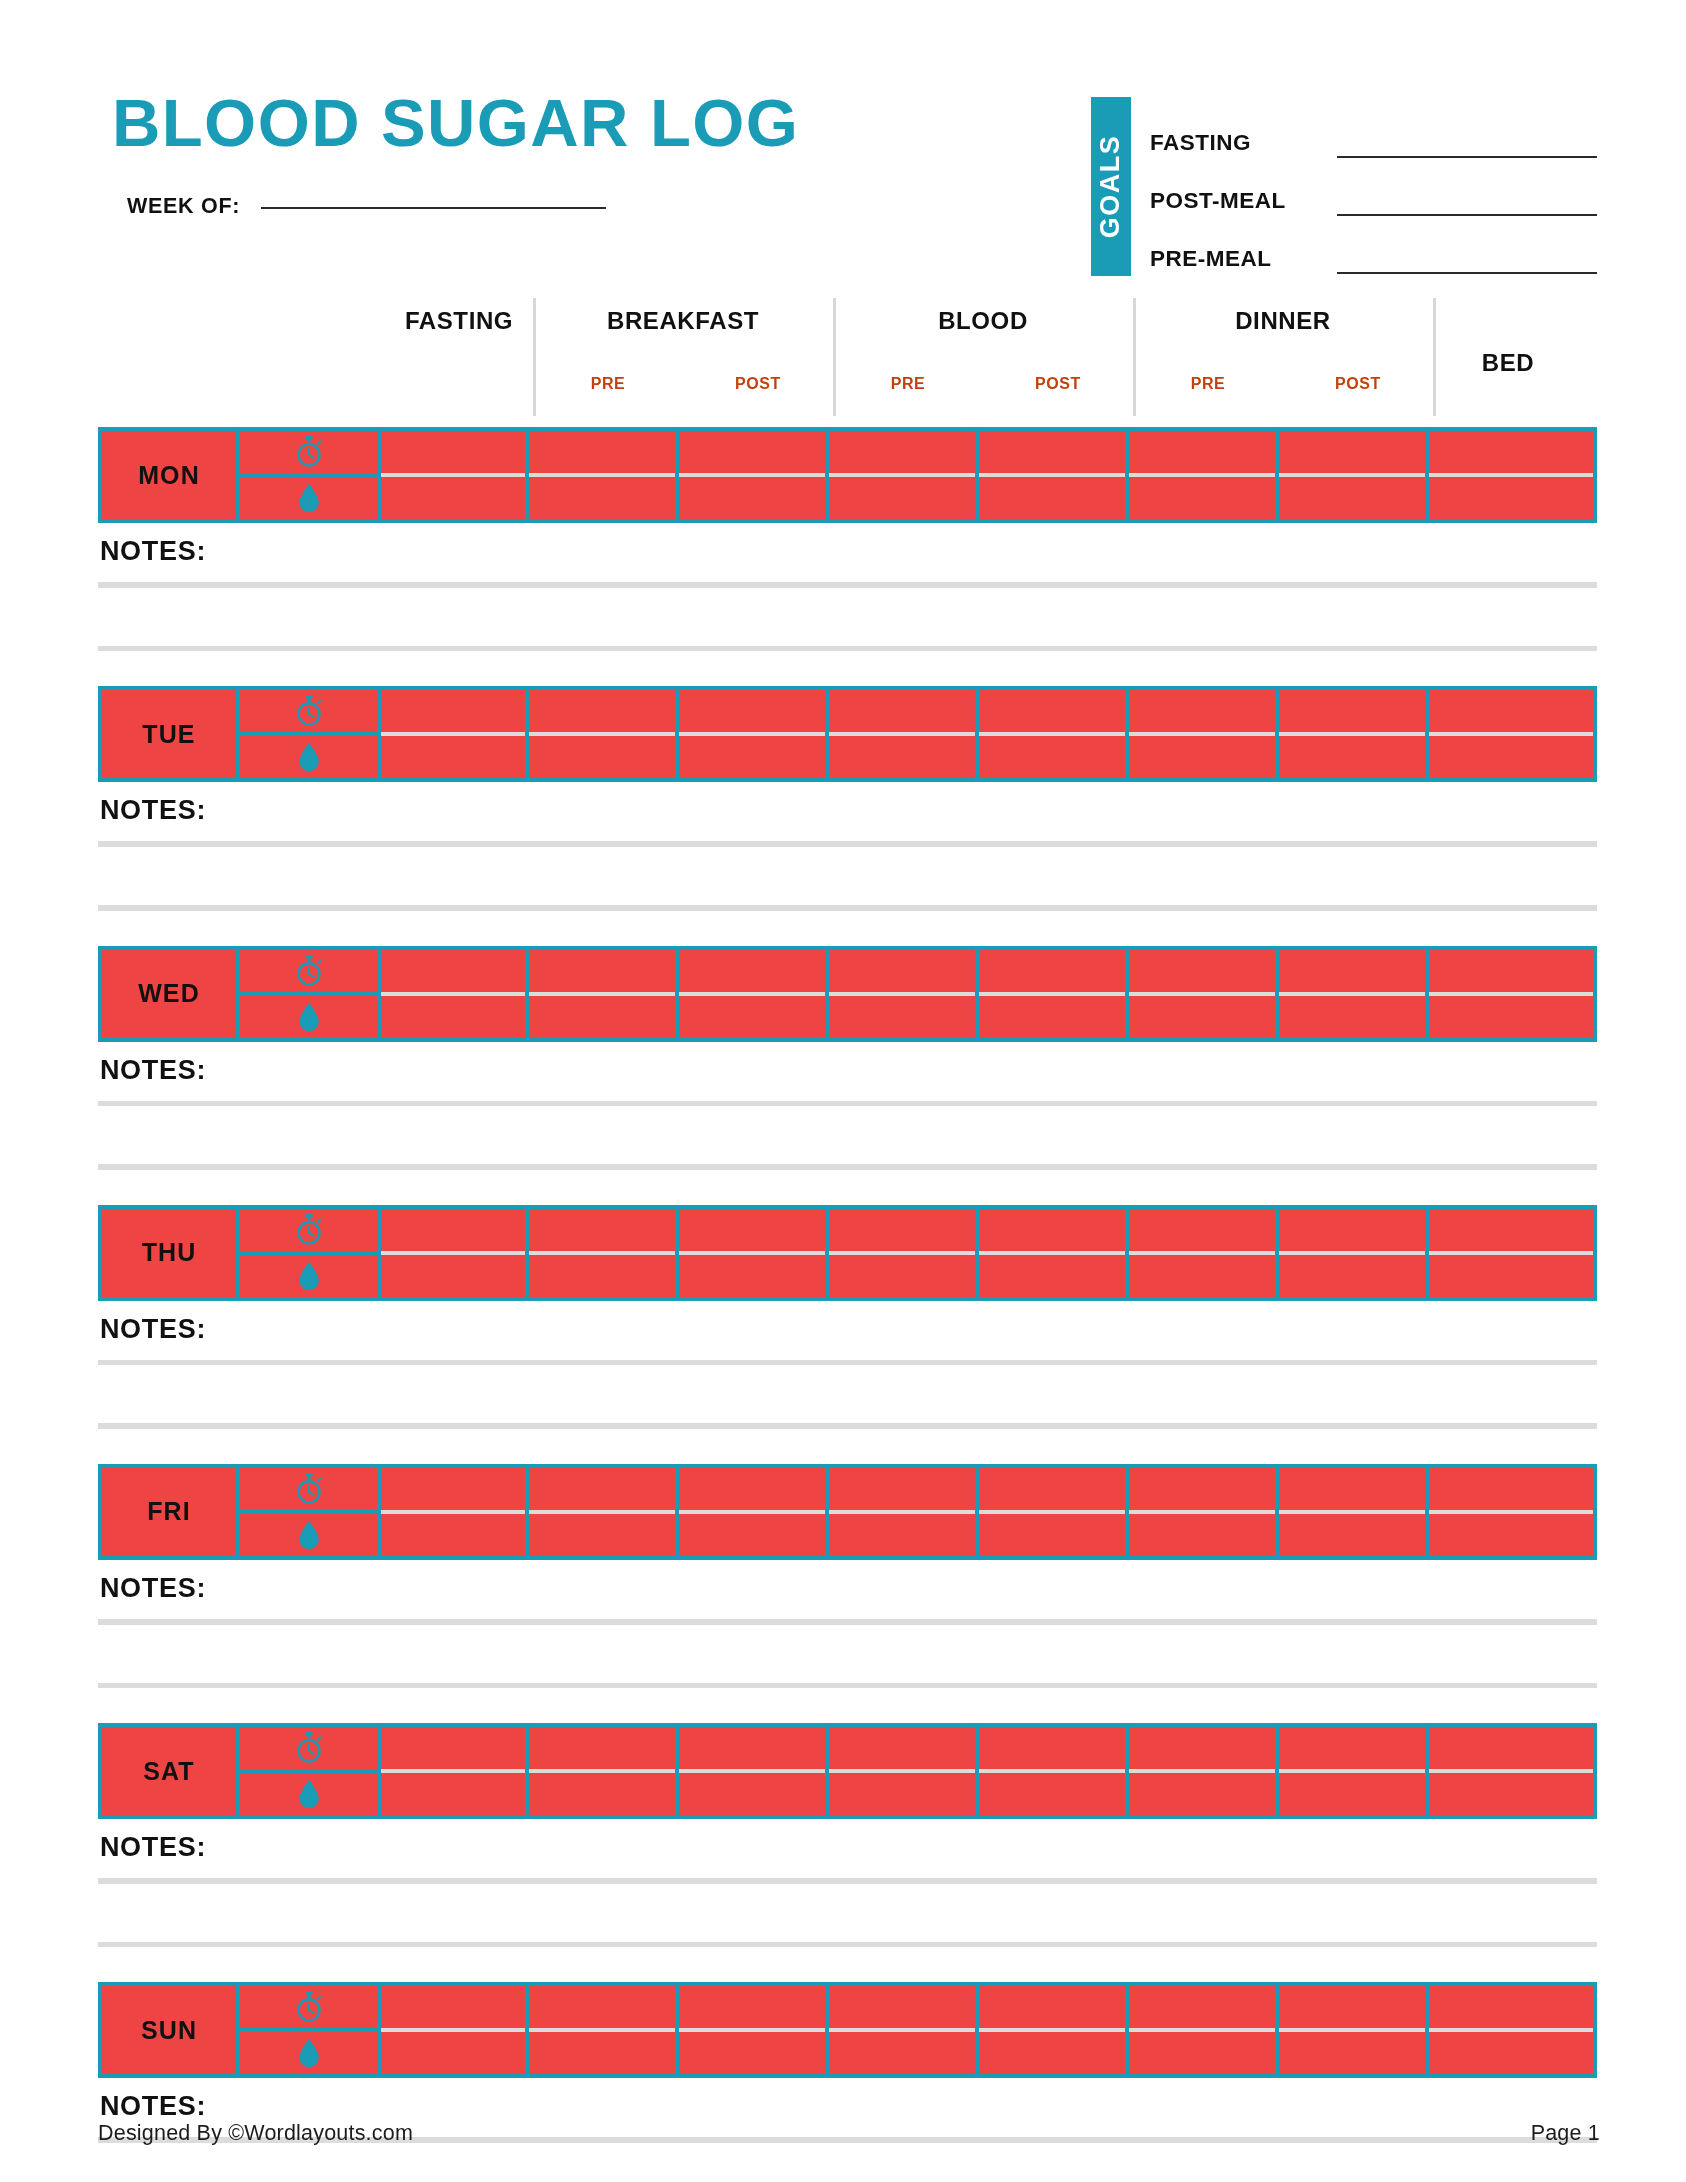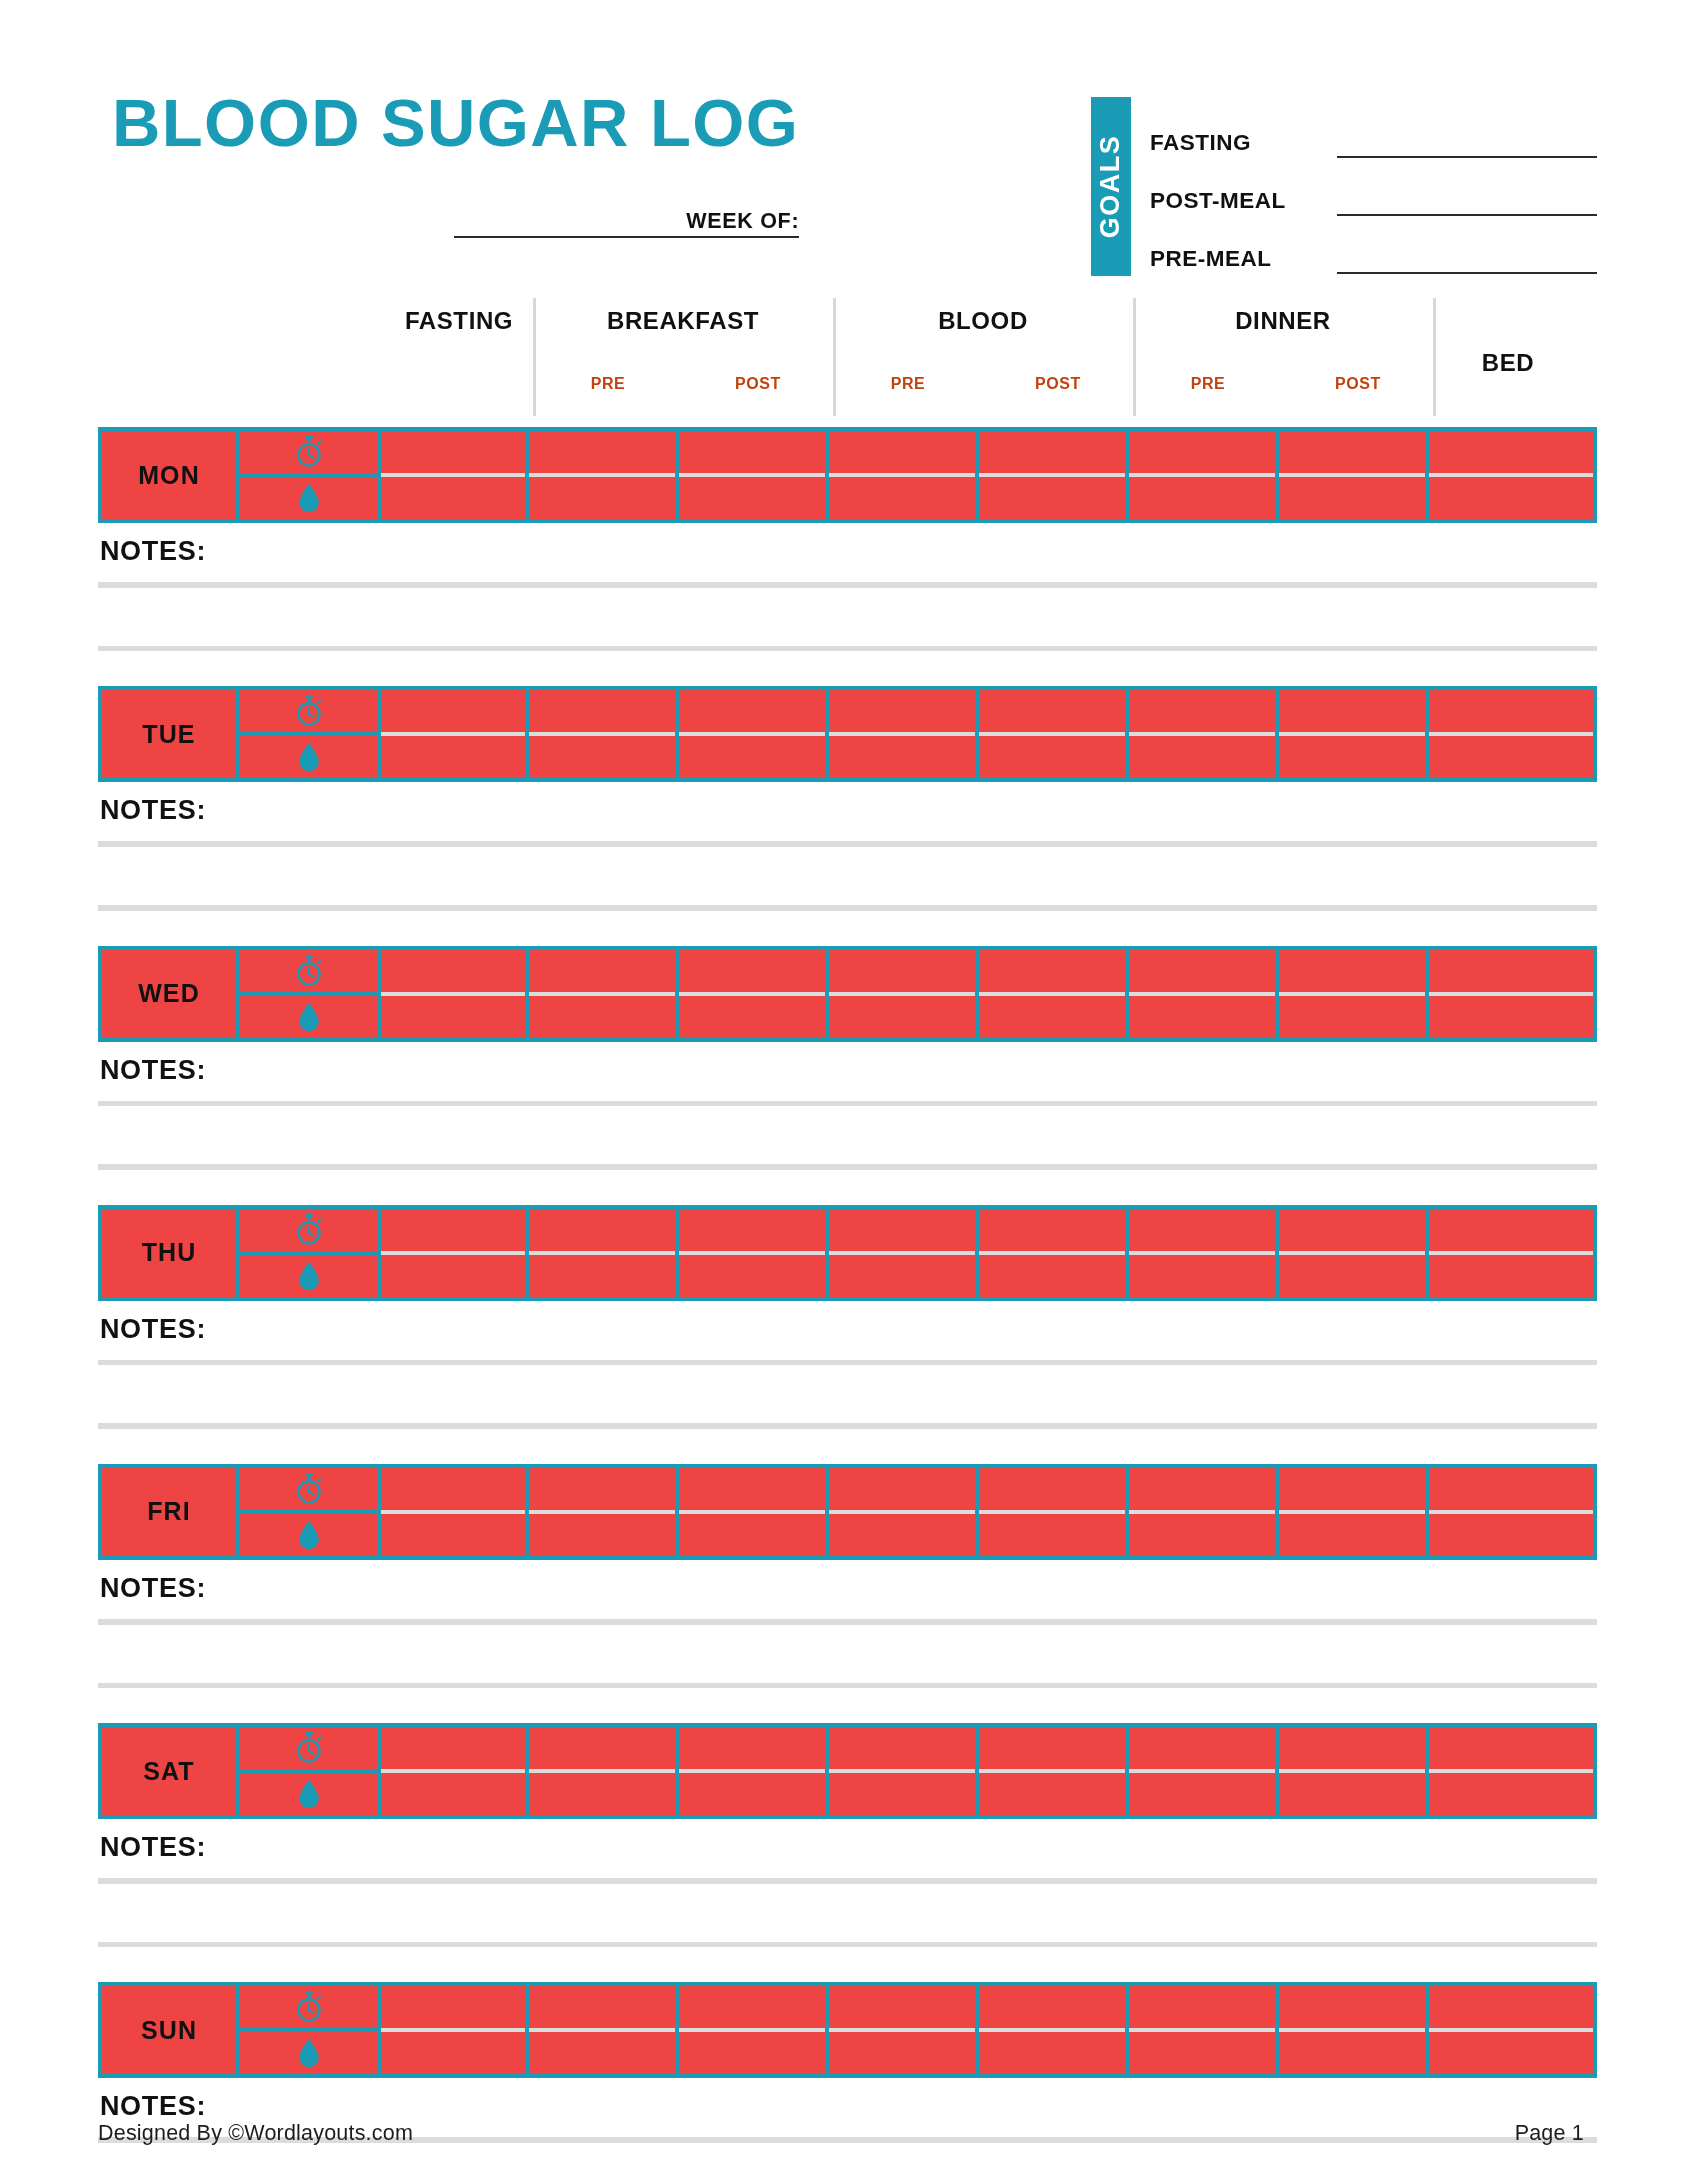--- a/index.html
+++ b/index.html
@@ -39,24 +39,23 @@
     font-size: 67px;
     font-weight: bold;
     letter-spacing: 1.4px;
     color: #1A9CB7;
     line-height: 1.02;
     white-space: nowrap;
   }
 
   .week-row {
     display: flex;
-    align-items: flex-end;
-    margin-top: 54px;
+    align-items: center;
+    margin-top: 39px;
     padding-left: 15px;
-    flex-direction: column;
   }
 
   .week-label {
     font-size: 21.5px;
     font-weight: bold;
     letter-spacing: 0.7px;
     color: #111111;
     line-height: 1;
     padding-bottom: 2.8px;
   }
@@ -267,21 +266,21 @@
   }
 
   .notes-line.second { margin-top: 58px; }
 
   .spacer { height: 35px; }
 
   
   .footer {
     position: absolute;
     left: 98px;
-    right: 102px;
+    right: 86px;
     bottom: 36px;
     display: flex;
     justify-content: space-between;
     align-items: baseline;
     font-size: 21.5px;
     color: #1c1c1c;
     letter-spacing: 0.2px;
   }
 
   svg { display: block; }

